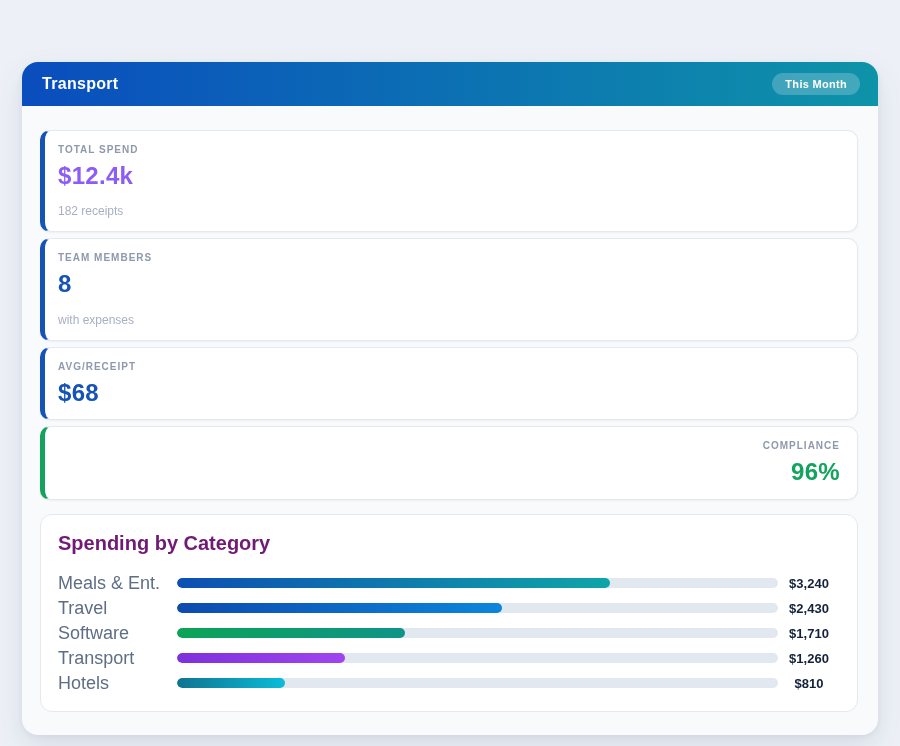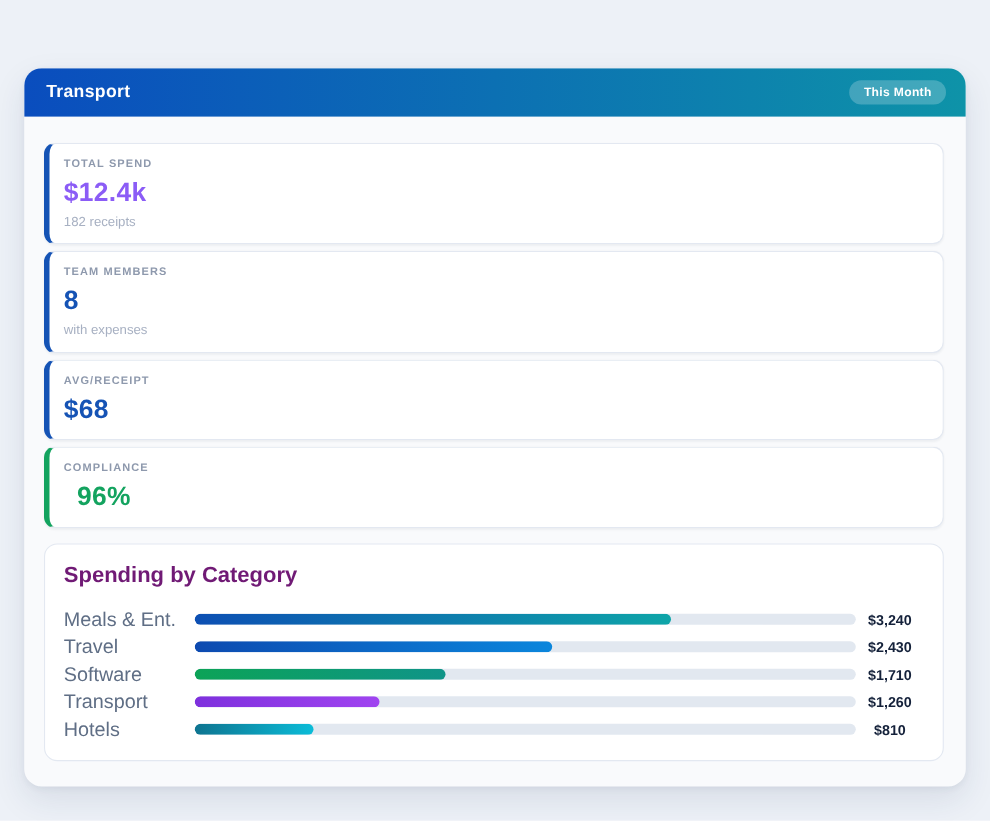--- a/index.html
+++ b/index.html
@@ -63,21 +63,21 @@
   .stat-value {
     font-size: 24px;
     font-weight: 800;
     letter-spacing: 0.3px;
     color: #1553b5;
     line-height: 1.1;
   }
   .stat-sub {
     font-size: 12px;
     color: #a7b0c2;
-    margin-top: 5px;
+    margin-top: 15px;
   }
   .stat-sub:empty { display: none; }
   .chart-card {
     margin-top: 14px;
     background: #ffffff;
     border: 1px solid #e3e8f1;
     border-radius: 12px;
     padding: 17px 17px 15px 17px;
   }
   .chart-title {
@@ -135,21 +135,21 @@
       <div class="stat-value" style="color: rgb(21, 83, 181);">8</div>
       <div class="stat-sub">with expenses</div>
     </div>
 
     <div class="stat-card" style="border-left-color: rgb(21, 83, 181);">
       <div class="stat-label">AVG/RECEIPT</div>
       <div class="stat-value" style="color: rgb(21, 83, 181);">$68</div>
 
     </div>
 
-    <div class="stat-card" style="border-left-color: rgb(19, 163, 95);">
+    <div class="stat-card" style="border-left-color: rgb(19, 163, 95); text-align: right;">
       <div class="stat-label">COMPLIANCE</div>
       <div class="stat-value" style="color: rgb(19, 163, 95); margin-left: 12px;">96%</div>
 
     </div>
 
     <div class="chart-card">
       <div class="chart-title">Spending by Category</div>
 
       <div class="chart-row">
         <div class="category-label">Meals &amp; Ent.</div>

